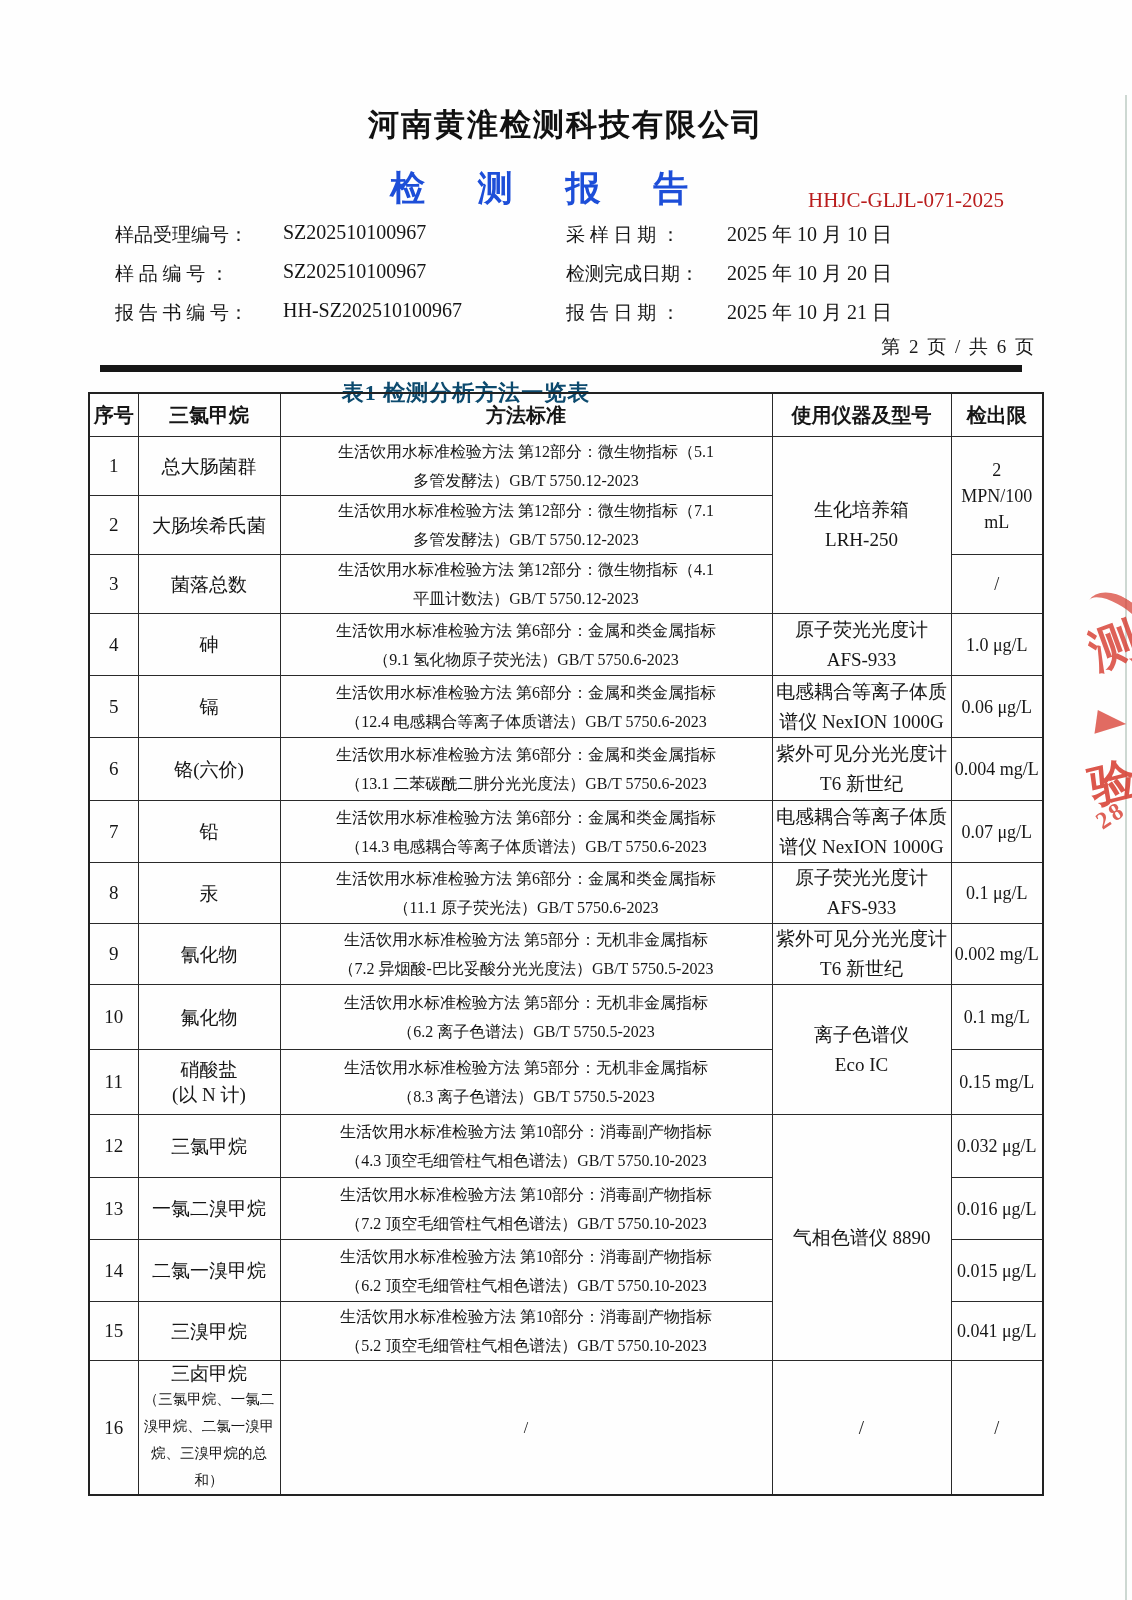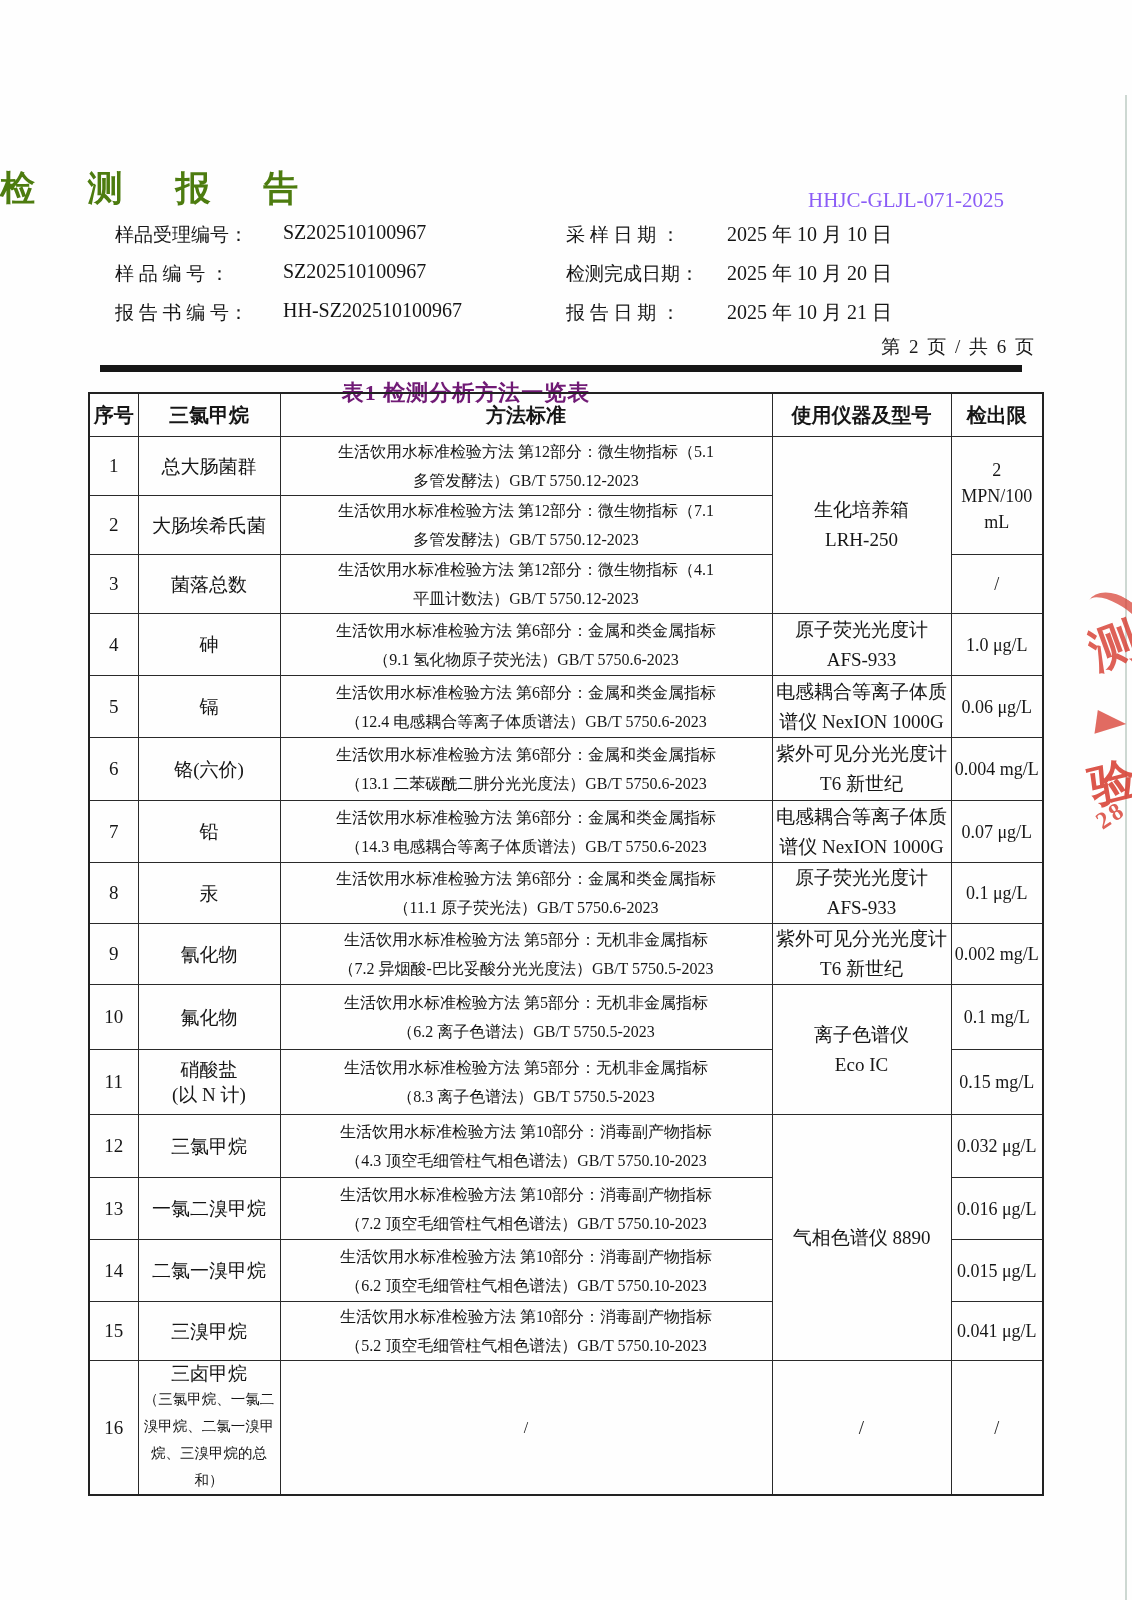--- a/index.html
+++ b/index.html
@@ -7,31 +7,31 @@
     position:relative;width:1132px;height:1600px;background:#fefefe;
     font-family:"Liberation Serif","DejaVu Serif",serif;color:#1b1b1b;
     overflow:hidden;
   }
   .abs{position:absolute;}
   .company{
     top:104px;left:0;width:1132px;text-align:center;
     font-size:31px;font-weight:bold;letter-spacing:2px;color:#111;
   }
   .report-title{
-    top:165px;left:0;width:1100px;text-align:left;
-    font-size:35px;font-weight:bold;letter-spacing:22px;color:#4d7c0f;
-  }
-  .doc-code{top:188px;right:128px;font-size:21px;color:#8b5cf6;}
+    top:165px;left:0;width:1100px;text-align:center;
+    font-size:35px;font-weight:bold;letter-spacing:22px;color:#1d4ed8;
+  }
+  .doc-code{top:188px;right:128px;font-size:21px;color:#b91c1c;}
   .field-label{font-size:19px;color:#161616;white-space:pre;}
   .field-value{font-size:20px;color:#141414;white-space:pre;}
   .page-indicator{top:334px;right:96px;font-size:19px;letter-spacing:2px;}
   .thick-rule{top:365px;left:100px;width:922px;height:7px;background:#161616;}
   .table-title{
     top:378px;left:0;width:932px;text-align:center;
-    font-size:22px;font-weight:bold;letter-spacing:1px;color:#701a75;
+    font-size:22px;font-weight:bold;letter-spacing:1px;color:#0c4a6e;
   }
   table.methods{
     position:absolute;top:392px;left:88px;width:954px;
     border-collapse:collapse;table-layout:fixed;padding-left:27px;
   }
   table.methods th,table.methods td{
     border:1.6px solid #2a2a2a;padding:0 3px;text-align:center;
     vertical-align:middle;overflow:hidden;color:#161616;
   }
   table.methods{border:2.5px solid #222;}
@@ -56,20 +56,21 @@
     border-bottom:14px solid transparent;transform:rotate(8deg);opacity:.75;
   }
   .stamp-char2{top:752px;left:1090px;font-size:46px;transform:rotate(-14deg);opacity:.85;}
   .stamp-num{top:802px;left:1096px;font-size:24px;transform:rotate(-33deg);opacity:.8;letter-spacing:3px;}
 </style>
 </head>
 <body>
 
 <div id="page">
 
+  <div class="abs company">河南黄淮检测科技有限公司</div>
   <div class="abs report-title">检 测 报 告</div>
   <div class="abs doc-code">HHJC-GLJL-071-2025</div>
 
   <div class="abs field-label" style="top:222px;left:115px;">样品受理编号：</div>
   <div class="abs field-value" style="top:221px;left:283px;">SZ202510100967</div>
   <div class="abs field-label" style="top:222px;left:566px;">采 样 日 期 ：</div>
   <div class="abs field-value" style="top:221px;left:727px;">2025 年 10 月 10 日</div>
 
   <div class="abs field-label" style="top:261px;left:115px;">样 品 编 号 ：</div>
   <div class="abs field-value" style="top:260px;left:283px;">SZ202510100967</div>

